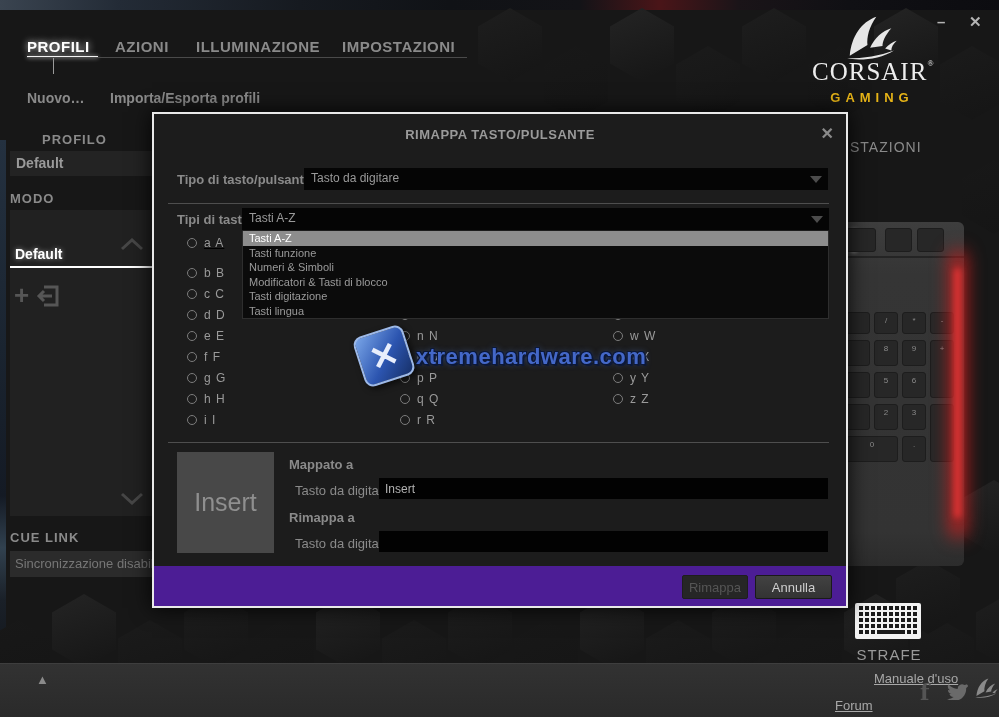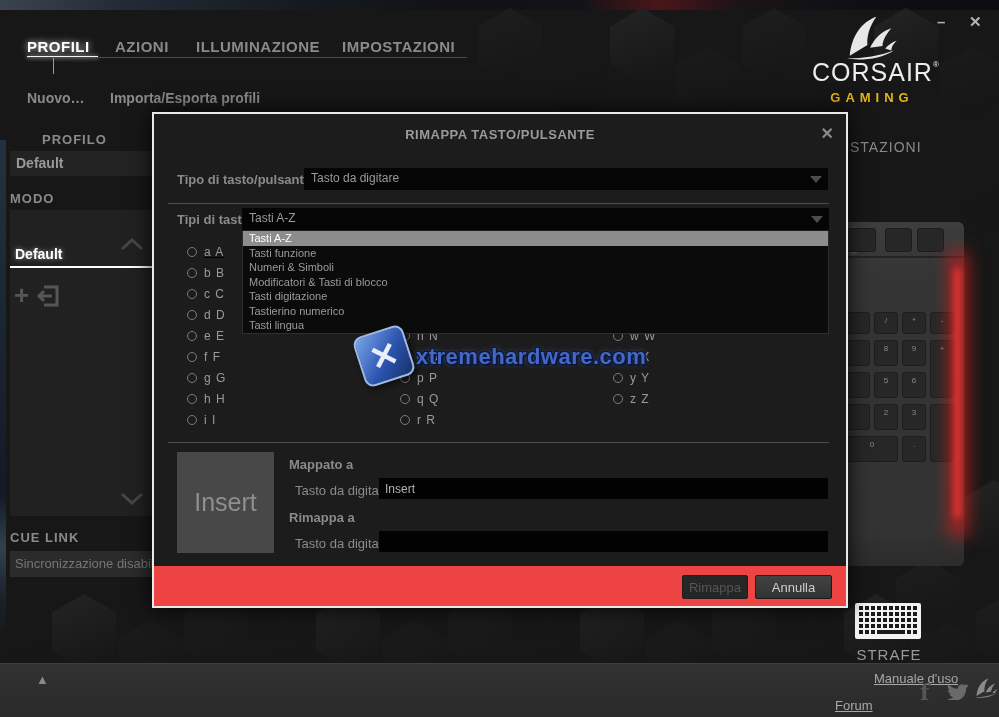--- a/index.html
+++ b/index.html
@@ -23,21 +23,21 @@
 
   
   .tab { font-size:15px; font-weight:bold; letter-spacing:.5px; color:#8a8a8a; z-index:3; }
   .tab.active { color:#fff; text-shadow:0 0 7px rgba(255,255,255,.8); }
   .nav-line-white { left:27px; top:56px; width:71px; height:2px; background:#f2f2f2; z-index:3; box-shadow:0 0 4px rgba(255,255,255,.6);}
   .nav-line-gray { left:27px; top:57px; width:440px; height:1px; background:#4a4a4a; z-index:3; }
   .nav-tick { left:53px; top:58px; width:1px; height:16px; background:#9a9a9a; z-index:3; }
   .toolbtn { font-size:14px; font-weight:bold; color:#8a8a8a; z-index:3; }
 
   
-  .brand-name { font-family:Liberation Sans, sans-serif; font-size:25px; letter-spacing:1px; color:#ededed; z-index:3; }
+  .brand-name { font-family:Liberation Serif, serif; font-size:25px; letter-spacing:1px; color:#ededed; z-index:3; }
   .brand-reg { font-size:8px; vertical-align:14px; }
   .brand-sub { font-size:13px; font-weight:bold; letter-spacing:5px; z-index:3; }
 
   
   .side-header { font-size:13px; font-weight:bold; letter-spacing:1px; color:#8a8a8a; z-index:1; }
   .profile-box { left:10px; top:151px; width:148px; height:25px; background:#232323; z-index:1;
     color:#9a9a9a; font-size:14px; font-weight:bold; line-height:25px; padding-left:6px; }
   .mode-panel { left:10px; top:210px; width:142px; height:306px; background:#212121; z-index:1; }
   .mode-name { position:absolute; left:5px; top:36px; color:#fff; font-size:14px; font-weight:bold; text-shadow:0 0 5px rgba(255,255,255,.5); }
   .mode-underline { position:absolute; left:0; top:56px; width:142px; height:2px; background:#fff; }
@@ -62,21 +62,21 @@
   .kbicon .krow.space { position:relative; background:repeating-linear-gradient(90deg,#1a1a1a 0 4px,transparent 4px 6px); }
   .kbicon .krow.space::after { content:""; position:absolute; left:18px; top:0; width:24px; height:4px; background:#1a1a1a; }
   .strafe-label { left:853px; top:646px; width:72px; text-align:center; color:#9a9a9a; font-size:15px; letter-spacing:1px; z-index:1; }
 
   
   .footer { left:0; top:663px; width:999px; height:54px; background:linear-gradient(180deg,#323232,#2a2a2a); border-top:1px solid #3e3e3e; z-index:6; }
   .foot-link { position:absolute; color:#a8a8a8; font-size:13px; text-decoration:underline; cursor:pointer; }
   .scroll-up { position:absolute; left:36px; top:8px; color:#8a8a8a; font-size:13px; }
 
   
-  .modal { left:152px; top:112px; width:696px; height:496px; background:#ef4444;
+  .modal { left:152px; top:112px; width:696px; height:496px; background:#4c1d95;
     border:2px solid #e9e9e9; z-index:20; box-shadow:0 0 20px rgba(0,0,0,.9); }
   .modal-content { position:absolute; left:0; top:0; width:692px; height:452px; background:#1c1c1c; }
   .modal-title { position:absolute; left:0; top:13px; width:692px; text-align:center;
     color:#9a9a9a; font-size:13px; font-weight:bold; letter-spacing:.5px; }
   .modal-x { position:absolute; right:12px; top:10px; color:#8a8a8a; font-size:16px; font-weight:bold; cursor:pointer; }
   .flabel { position:absolute; color:#8a8a8a; font-size:13px; font-weight:bold; }
   .flabel2 { position:absolute; color:#8a8a8a; font-size:13px; }
   .select { position:absolute; height:22px; background:#050505; cursor:pointer; }
   .select .val { position:absolute; left:7px; top:3px; color:#9a9a9a; font-size:12px; }
   .select .chev { position:absolute; right:6px; top:8px; width:0; height:0;
@@ -260,21 +260,21 @@
 
       <div class="divider" style="left:14px; top:89px; width:661px;"></div>
 
       <div class="flabel" style="left:23px; top:98px;">Tipi di tasti</div>
       <div class="select" style="left:88px; top:94px; width:587px;">
         <span class="val">Tasti A-Z</span>
         <span class="chev"></span>
       </div>
 
       <div id="radio-layer">
-          <div class="radio-row" style="left: 33px; top: 131px; text-decoration: underline;">
+          <div class="radio-row" style="left: 33px; top: 122px; text-decoration: underline;">
             <span class="radio-circle"></span>
             <span class="radio-label">a A</span>
           </div>
           <div class="radio-row" style="left: 33px; top: 152px;">
             <span class="radio-circle"></span>
             <span class="radio-label">b B</span>
           </div>
           <div class="radio-row" style="left: 33px; top: 173px;">
             <span class="radio-circle"></span>
             <span class="radio-label">c C</span>
@@ -371,21 +371,20 @@
             <span class="radio-circle"></span>
             <span class="radio-label">z Z</span>
           </div>
         </div>
       <div class="dd-list" id="dd-list">
           <div class="ddopt sel">Tasti A-Z</div>
           <div class="ddopt">Tasti funzione</div>
           <div class="ddopt">Numeri &amp; Simboli</div>
           <div class="ddopt">Modificatori &amp; Tasti di blocco</div>
           <div class="ddopt">Tasti digitazione</div>
-          <div class="ddopt">Tastierino numerico</div>
           <div class="ddopt">Tasti lingua</div>
         </div>
 
       <div class="divider" style="left:14px; top:328px; width:661px;"></div>
 
       <div class="key-preview">Insert</div>
       <div class="flabel" style="left:135px; top:343px;">Mappato a</div>
       <div class="flabel2" style="left:141px; top:369px;">Tasto da digitare</div>
       <input class="tinput" style="top: 364px;" value="Insert">
       <div class="flabel" style="left:135px; top:396px;">Rimappa a</div>

